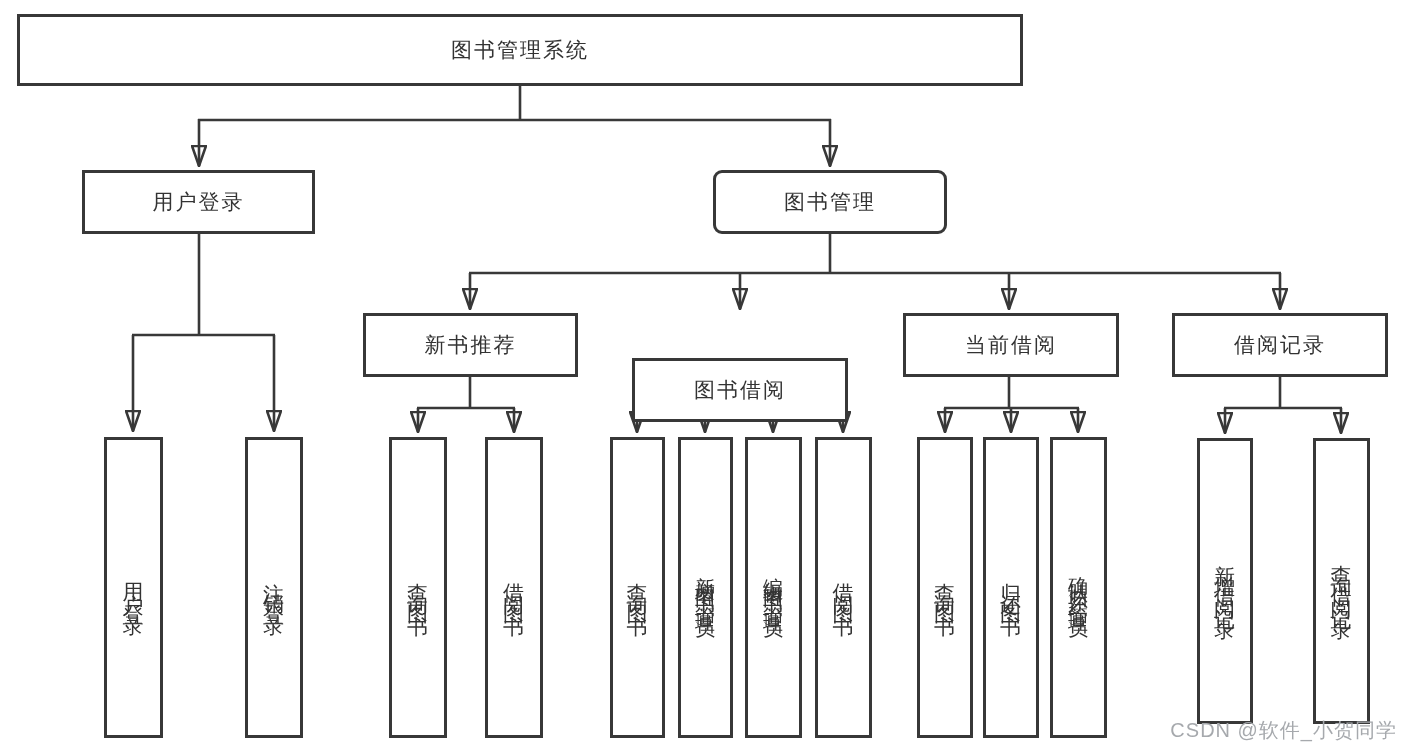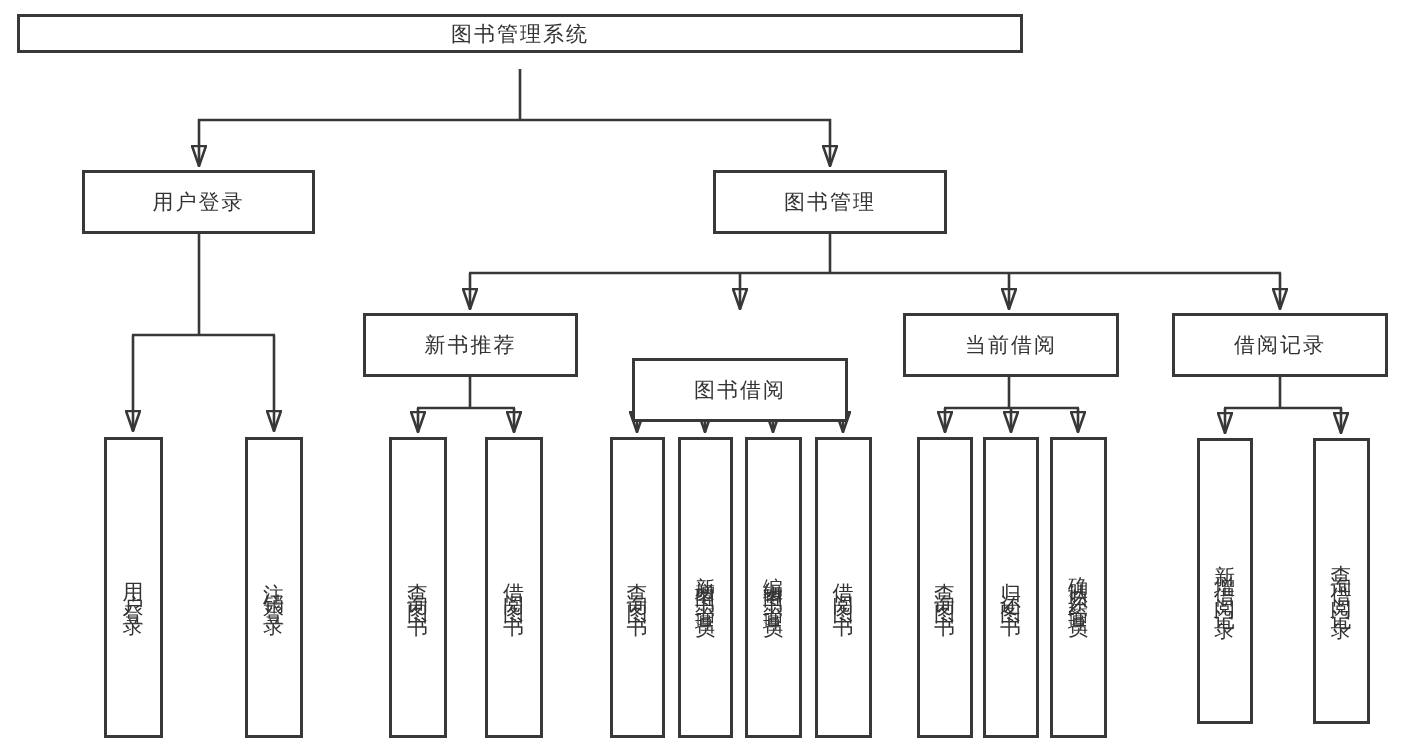--- a/index.html
+++ b/index.html
@@ -114,28 +114,28 @@
       <line x1="1078" y1="408" x2="1078" y2="432" marker-end="url(#ah)"></line>
     </g>
 
     <g>
       <path d="M1280,376 V409 M1224,408 H1342"></path>
       <line x1="1225" y1="408" x2="1225" y2="433" marker-end="url(#ah)"></line>
       <line x1="1341" y1="408" x2="1341" y2="433" marker-end="url(#ah)"></line>
     </g>
   </svg>
 
-  <div class="node hnode" style="left:17px;top:14px;width:1006px;height:39px;">
+  <div class="node hnode" style="left:17px;top:14px;width:1006px;height:72px;">
     <span>图书管理系统</span>
   </div>
 
   <div class="node hnode" style="left:82px;top:170px;width:233px;height:64px;">
     <span>用户登录</span>
   </div>
-  <div class="node hnode" style="left:713px;top:170px;width:234px;height:64px;">
+  <div class="node hnode" style="left:713px;top:170px;width:234px;height:64px;border-radius:9px;">
     <span>图书管理</span>
   </div>
 
   <div class="node hnode" style="left:363px;top:313px;width:215px;height:64px;justify-content:center;">
     <span>新书推荐</span>
   </div>
   <div class="node hnode" style="left:632px;top:313px;width:216px;height:64px;margin-top:45px;">
     <span>图书借阅</span>
   </div>
   <div class="node hnode" style="left:903px;top:313px;width:216px;height:64px;">
@@ -182,14 +182,15 @@
     <span class="long">确认归还（管理员）</span>
   </div>
 
   <div class="node vnode" style="left:1197px;top:438px;width:56px;height:286px;">
     <span>新增借阅记录</span>
   </div>
   <div class="node vnode" style="left:1313px;top:438px;width:57px;height:286px;">
     <span>查询借阅记录</span>
   </div>
 
+  <div class="watermark">CSDN @软件_小贺同学</div>
 
 </div>
 
 </body></html>

